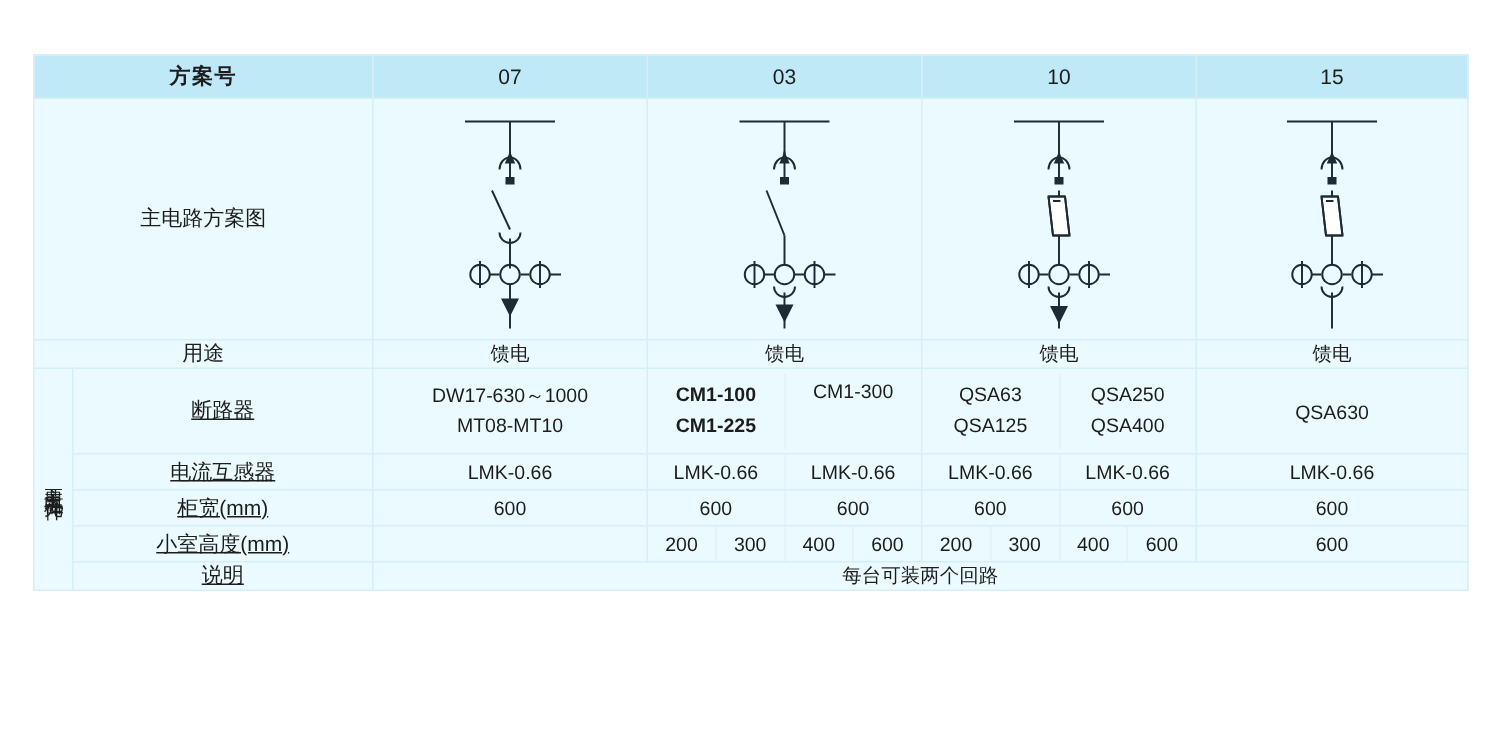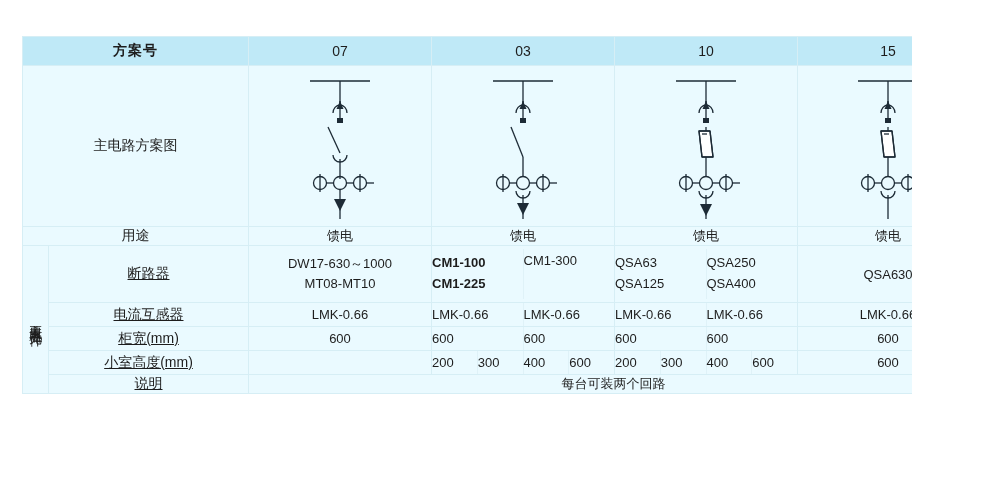--- a/index.html
+++ b/index.html
@@ -3,21 +3,21 @@
 <meta charset="utf-8">
 <style>
   html, body {
     margin: 0;
     padding: 0;
     background: #ffffff;
     font-family: "Liberation Sans", "DejaVu Sans", sans-serif;
   }
   #root {
     position: relative;
-    width: 912px;
+    width: 1000px;
     height: 494px;
     background: #ffffff;
     overflow: hidden;
   }
   table.spec {
     position: absolute;
     left: 22px;
     top: 36px;
     width: 956px;
     border-collapse: collapse;
@@ -69,21 +69,21 @@
   td.rowlabel.pad {
     padding-left: 0;
     text-decoration: underline;
   }
   .sub-split {
     display: flex;
     width: 100%;
   }
   .sub-split > div {
     flex: 1 1 50%;
-    text-align: left;
+    text-align: center;
     border-left: 1px solid #dff2f8;
     padding: 4px 0;
   }
   .sub-split > div:first-child { border-left: none; }
   .two-line div { line-height: 1.55; }
   .bold { font-weight: bold; }
   td.diagram-cell {
     height: 160px;
     padding: 0;
   }

